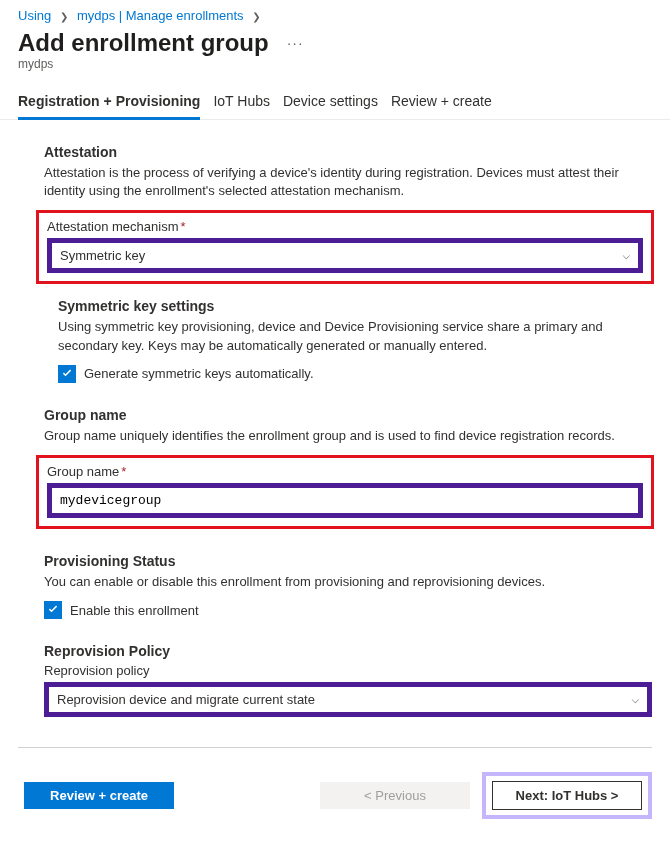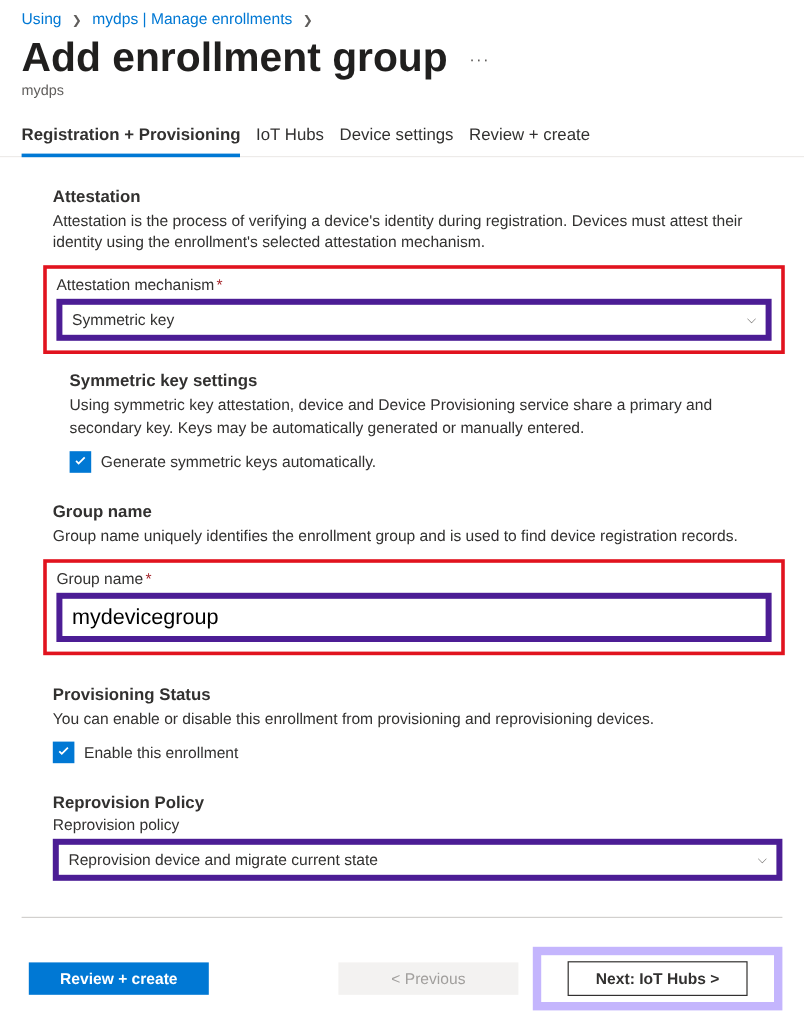--- a/index.html
+++ b/index.html
@@ -28,21 +28,21 @@
       color: #605e5c;
       margin: 0 5px;
       font-size: 10px;
     }
     .page-title-row {
       padding: 2px 18px 0 18px;
       display: flex;
       align-items: center;
     }
     .page-title {
-      font-size: 34px;
+      font-size: 24px;
       font-weight: 600;
       color: #201f1e;
     }
     .ellipsis {
       margin-left: 18px;
       color: #605e5c;
       font-size: 14px;
       letter-spacing: 1px;
     }
     .subtitle {
@@ -156,23 +156,23 @@
     }
     .checkbox-label {
       font-size: 13px;
     }
     .text-input {
       cursor: text;
     }
     .text-input input {
       border: none;
       outline: none;
-      font-size: 18px;
+      font-size: 13px;
       width: 100%;
-      font-family: Liberation Sans, sans-serif;
+      font-family: Liberation Mono, monospace;
     }
     .footer-divider {
       border-top: 1px solid #d2d0ce;
       margin: 30px 18px 0 18px;
     }
     .footer {
       display: flex;
       gap: 12px;
       padding: 24px 18px 16px 24px;
       align-items: center;
@@ -199,22 +199,22 @@
       cursor: not-allowed;
       font-weight: 400;
     }
     .btn-secondary {
       background: #fff;
       color: #323130;
       border: 1px solid #323130;
       font-weight: 600;
     }
     .redbox-btn {
-      border: 7px solid #c4b5fd;
-      padding: 5px 22px;
+      border: 4px solid #c4b5fd;
+      padding: 5px 6px;
       display: inline-block;
     }
   </style>
 </head>
 <body>
 
 <div class="breadcrumb">
   <a>Using</a>
   <span class="sep">❯</span>
   <a>mydps | Manage enrollments</a>
@@ -243,21 +243,21 @@
       <label class="field-label">
         <span>Attestation mechanism</span><span class="req">*</span>
       </label>
       <div class="select-box">
         <span>Symmetric key</span>
         <span class="chevron-down">⌵</span>
       </div>
     </div>
     <div class="subsection">
       <div class="subsection-header">Symmetric key settings</div>
-      <div class="section-desc">Using symmetric key attestation, device and Device Provisioning service share a primary and secondary key. Keys may be automatically generated or manually entered.</div>
+      <div class="section-desc">Using symmetric key provisioning, device and Device Provisioning service share a primary and secondary key. Keys may be automatically generated or manually entered.</div>
       <div class="checkbox-row">
         <div class="checkbox">
           <svg viewBox="0 0 16 16">
               <path d="M6 11L2.5 7.5 3.9 6.1 6 8.2 12.1 2.1 13.5 3.5z" fill="#fff"></path>
             </svg>
         </div>
         <span class="checkbox-label">Generate symmetric keys automatically.</span>
       </div>
     </div>
   </div>

